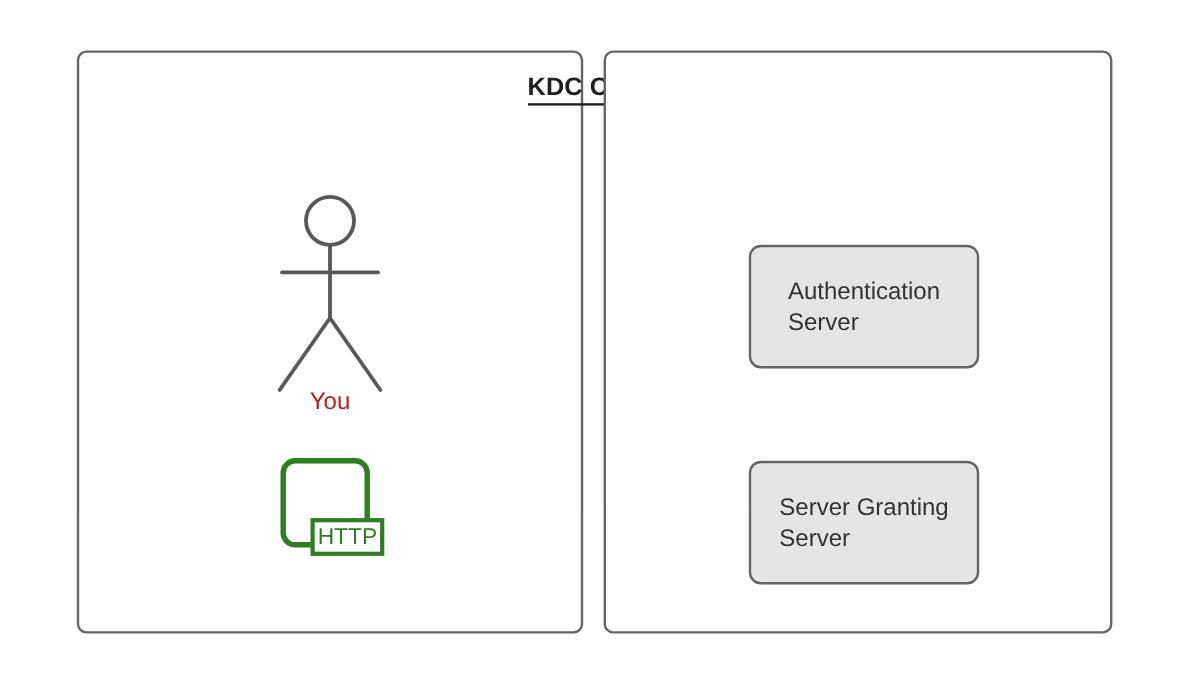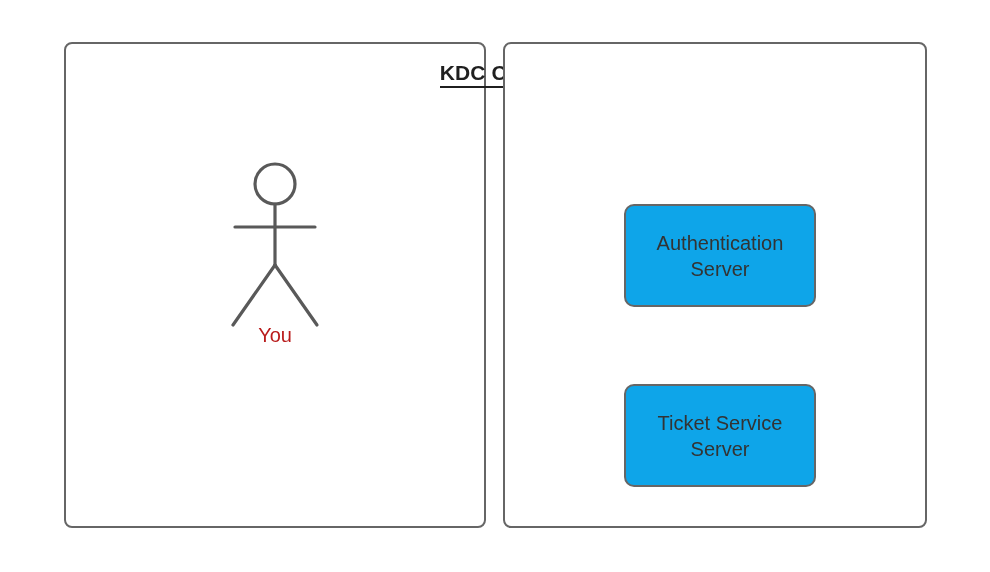--- a/index.html
+++ b/index.html
@@ -100,25 +100,25 @@
     top: 473px;
     width: 240px;
   }
 
   
   .kdc-box {
     position: absolute;
     box-sizing: border-box;
     border: 2px solid #666666;
     border-radius: 10px;
-    background: #0ea5e9;
+    background: #e5e5e5;
     display: flex;
     align-items: center;
     justify-content: center;
-    text-align: center;
+    text-align: left;
     font-size: 20px;
     color: #333333;
     line-height: 26px;
     white-space: pre-line;
   }
   #box-auth-server {
     left: 624px;
     top: 204px;
     width: 192px;
     height: 103px;
@@ -152,23 +152,34 @@
         <line x1="10" y1="69" x2="90" y2="69"></line>
 
         <line x1="50" y1="107" x2="8" y2="167"></line>
         <line x1="50" y1="107" x2="92" y2="167"></line>
       </g>
     </svg>
   </div>
 
   <div class="fig-label" id="label-you">You</div>
 
+  <div id="http-service">
+    <svg width="90" height="88" viewBox="0 0 90 88" xmlns="http://www.w3.org/2000/svg">
+
+      <rect x="4" y="4" width="70" height="70" rx="10" ry="10" fill="none" stroke="#2e7d22" stroke-width="4.5"></rect>
+
+      <rect x="27" y="52" width="61" height="31" fill="#ffffff"></rect>
+
+      <rect x="28.5" y="53.5" width="58" height="28" fill="#ffffff" stroke="#2e7d22" stroke-width="3.5"></rect>
+      <text x="57.5" y="73.5" text-anchor="middle" font-family="'Liberation Sans', sans-serif" font-size="19" fill="#2e7d22" id="http-badge-text">HTTP</text>
+    </svg>
+  </div>
 
 
   <div class="panel" id="panel-kdc"></div>
 
 
   <div class="kdc-box" id="box-auth-server">Authentication
 Server</div>
-  <div class="kdc-box" id="box-tgs">Ticket Service
+  <div class="kdc-box" id="box-tgs">Server Granting
 Server</div>
 
 </div>
 
 </body></html>

